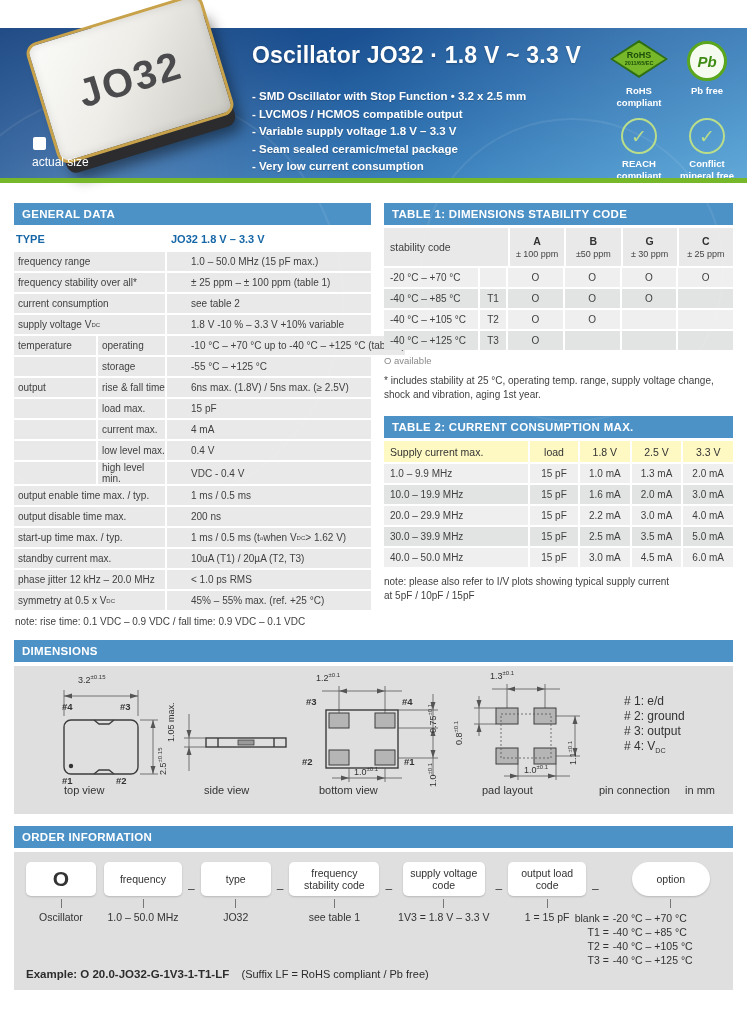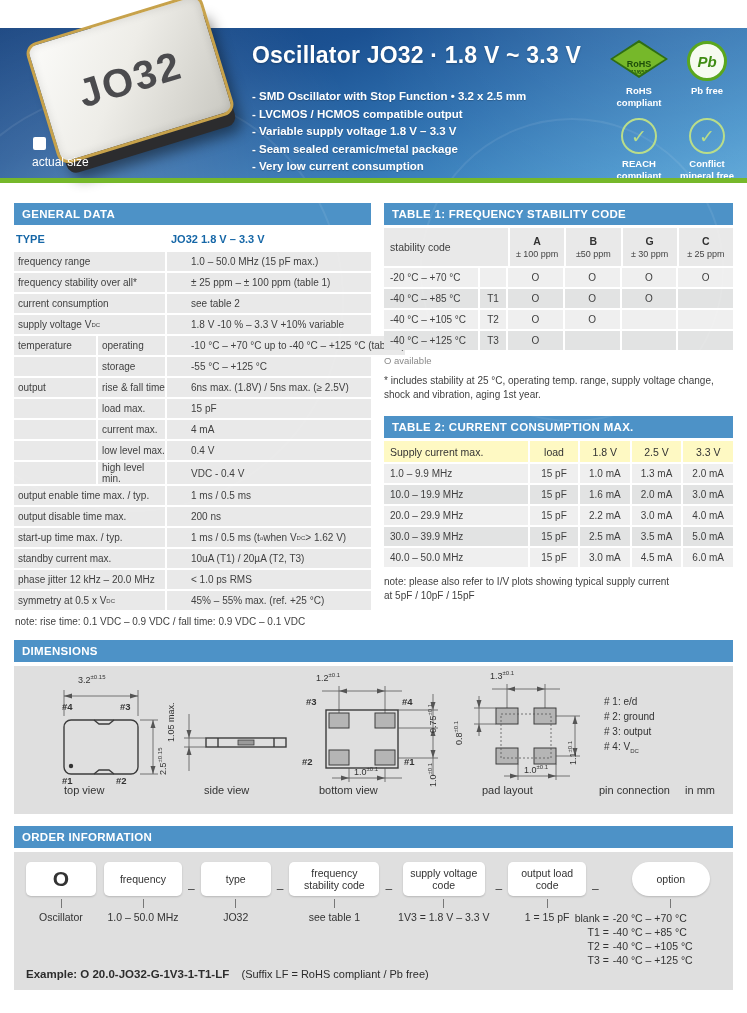--- a/index.html
+++ b/index.html
@@ -36,21 +36,21 @@
     letter-spacing:.2px;text-shadow:0 1px 2px rgba(0,0,0,.25);}
   .banner-bullets{position:absolute;left:252px;top:88px;color:#fff;font-size:11.5px;line-height:17.6px;
     font-weight:bold;text-shadow:0 1px 1px rgba(0,0,0,.2);}
 
   .badges{position:absolute;right:6px;top:40px;width:136px;display:grid;
     grid-template-columns:1fr 1fr;justify-items:center;row-gap:4px;color:#fff;}
   .badge-label{font-size:9.5px;font-weight:bold;text-align:center;line-height:11.5px;width:66px;}
   .rohs-outer{width:58px;height:38px;clip-path:polygon(50% 0,100% 50%,50% 100%,0 50%);
     background:#2f6e12;display:flex;align-items:center;justify-content:center;}
   .rohs-inner{width:52px;height:33px;clip-path:polygon(50% 0,100% 50%,50% 100%,0 50%);
-    background:#76b82a;display:flex;flex-direction:column;align-items:center;justify-content:flex-end;}
+    background:#76b82a;display:flex;flex-direction:column;align-items:center;justify-content:center;}
   .rohs-t1{font-size:9px;font-weight:bold;color:#1d4d0a;line-height:9px;}
   .rohs-t2{font-size:5.5px;font-weight:bold;color:#1d4d0a;line-height:7px;}
   .pb-circle{width:34px;height:34px;border-radius:50%;background:#f6fbf0;border:3px solid #5aa71e;
     display:flex;align-items:center;justify-content:center;margin-top:1px;}
   .pb-text{color:#3f8c14;font-weight:bold;font-size:15px;font-style:italic;}
   .check-circle{width:32px;height:32px;border-radius:50%;border:2px solid #b9dd8a;
     display:flex;align-items:center;justify-content:center;margin-top:6px;}
   .check-mark{color:#b9dd8a;font-size:19px;font-weight:bold;line-height:1;}
 
   
@@ -105,21 +105,21 @@
   .full-section{padding:0 14px;}
   .dims-section{margin-top:13px;}
   .dim-area{margin-top:4px;background:#dfdfdf;height:148px;position:relative;font-size:9.5px;color:#333;}
   .dgroup{position:absolute;top:6px;}
   .dgroup svg{display:block;}
   .dcap{position:absolute;top:118px;font-size:11px;color:#333;}
   .dimlbl{position:absolute;font-size:9px;color:#333;white-space:nowrap;}
   .dimlbl .sml-sup{font-size:6px;}
   .rot{transform:rotate(-90deg);transform-origin:left bottom;}
   .pinlbl{position:absolute;font-size:9.5px;font-weight:bold;color:#333;}
-  .pc-line{font-size:10px;line-height:15px;color:#333;}
+  .pc-line{font-size:12px;line-height:15px;color:#333;margin-left:20px;}
   .inmm{position:absolute;top:118px;right:18px;font-size:11px;color:#333;}
 
   
   .order-section{margin-top:12px;}
   .order-area{margin-top:4px;background:#dfdfdf;height:138px;position:relative;}
   .order-flow{display:flex;align-items:flex-start;padding:10px 0 0 12px;}
   .ocol{display:flex;flex-direction:column;align-items:center;margin-right:8px;}
   .obox{background:#fff;border-radius:5px;min-height:34px;display:flex;align-items:center;
     justify-content:center;text-align:center;font-size:10.5px;line-height:12px;color:#333;
     box-shadow:0 1px 2px rgba(0,0,0,.18);padding:2px 4px;box-sizing:border-box;}
@@ -270,21 +270,21 @@
         <div class="gd-row">
           <div class="cell lab">symmetry at 0.5 x V<sub>DC</sub></div>
           <div class="cell val">45% – 55% max. (ref. +25 °C)</div>
         </div>
       </div>
     <div class="note-line">note: rise time: 0.1 VDC – 0.9 VDC / fall time: 0.9 VDC – 0.1 VDC</div>
   </div>
 
   <div class="right-col">
     <div>
-      <div class="section-bar">TABLE 1: FREQUENCY STABILITY CODE</div>
+      <div class="section-bar">TABLE 1: DIMENSIONS STABILITY CODE</div>
       <div class="t1-head" id="t1-head">
         <div class="corner">stability code</div>
       <div class="t1c">
             <div class="code">A</div>
             <div class="ppm">± 100 ppm</div>
           </div>
           <div class="t1c">
             <div class="code">B</div>
             <div class="ppm">±50 ppm</div>
           </div>

